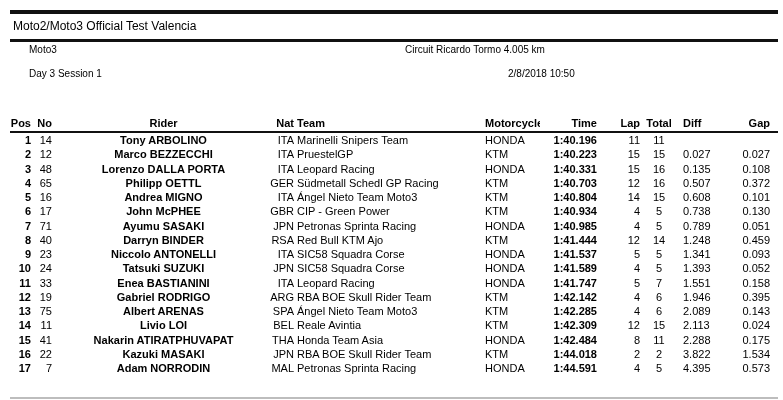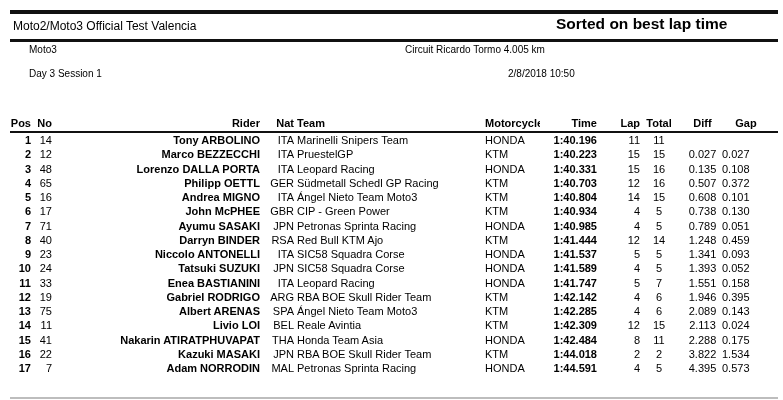--- a/index.html
+++ b/index.html
@@ -79,39 +79,38 @@
   table.results td {
     height: 14.25px;
     padding: 0;
     vertical-align: middle;
     white-space: nowrap;
     overflow: hidden;
   }
   
   .col-0  { text-align: right; padding-right: 5px !important; }
   .col-1  { text-align: right; padding-right: 2px !important; }
-  .col-2  { text-align: right;  padding-left: 13px !important; }
+  .col-2  { text-align: center;  padding-left: 13px !important; }
   .col-3  { text-align: right;  padding-left: 4px  !important; }
   .col-4  { text-align: left;  padding-left: 3px  !important; }
   .col-5  { text-align: left;  padding-left: 3px  !important; }
   .col-6  { text-align: right; margin-top: 12px; }
   .col-7  { text-align: right; }
   .col-8  { text-align: center; padding-right: 5px !important; }
-  .col-9  { text-align: center; }
-  .col-10 { padding-right: 8px !important; }
+  .col-9  { text-align: left; }
+  .col-10 { text-align: right; padding-right: 8px !important; }
   tbody .col-0, tbody .col-2, tbody .col-6 { font-weight: bold; }
 </style>
 </head>
 <body>
 
 <div class="page">
   <div class="bar bar-top"></div>
 
   <div class="event-title">Moto2/Moto3 Official Test Valencia</div>
-  <div class="sort-label">Sorted on best lap time</div>
 
   <div class="bar bar-second"></div>
 
   <div class="info class-label">Moto3</div>
   <div class="info circuit-label">Circuit Ricardo Tormo 4.005 km</div>
   <div class="info session-label">Day 3 Session 1</div>
   <div class="info datetime-label">2/8/2018 10:50</div>
 
   <table class="results">
     <colgroup>

